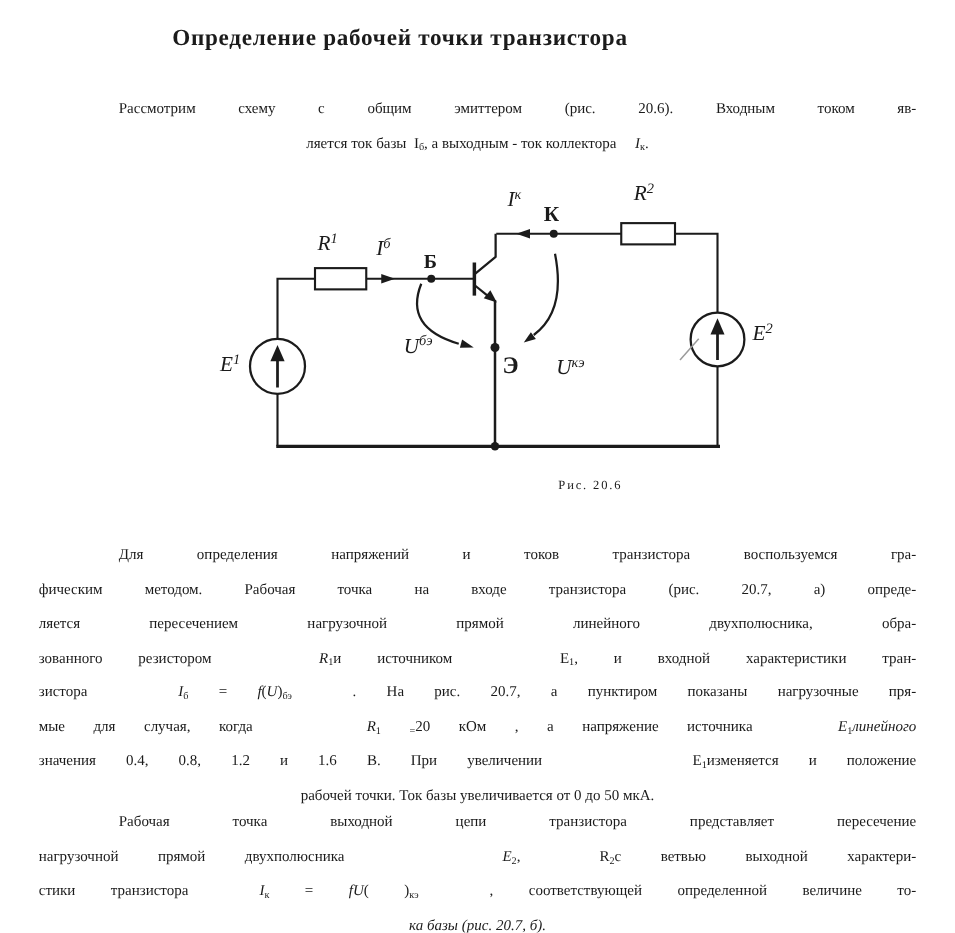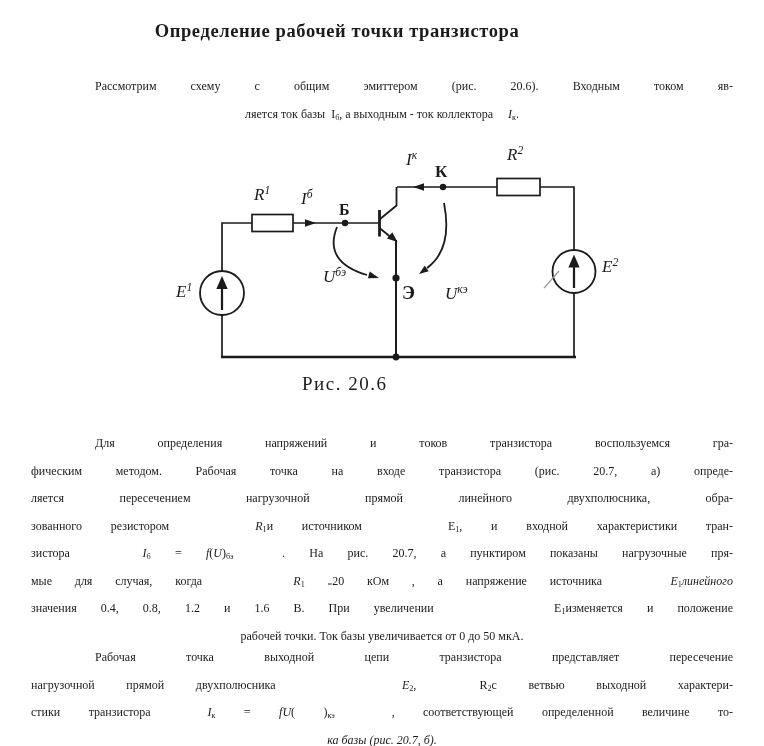--- a/index.html
+++ b/index.html
@@ -2,34 +2,34 @@
 <html><head>
 <meta charset="utf-8">
 <style>
   html,body{margin:0;padding:0;}
   body{
     width:764px;height:746px;position:relative;background:#ffffff;
     font-family:"Liberation Serif","DejaVu Serif",serif;color:#1b1b1b;
     overflow:hidden;
   }
   .title{
-    position:absolute;left:17px;top:21px;width:640px;text-align:center;
+    position:absolute;left:0;top:21px;width:640px;text-align:center;
     font-weight:bold;font-size:18.5px;letter-spacing:.6px;white-space:nowrap;
   }
   .para{position:absolute;left:31px;width:702px;font-size:12px;}
   .ln{height:27.5px;line-height:27.5px;overflow:hidden;text-align:center;}
   .just{text-align:justify;text-align-last:justify;}
   .ind{text-indent:64px;}
   .i{font-style:italic;}
   .sub{font-size:.68em;vertical-align:-0.28em;line-height:0;}
   .sup{font-size:.68em;vertical-align:0.5em;line-height:0;}
   .flabel{position:absolute;font-size:17px;font-style:italic;line-height:1;white-space:nowrap;}
   .fnode{position:absolute;font-weight:bold;font-style:normal;line-height:1;white-space:nowrap;}
-  .caption{position:absolute;left:302px;top:373px;width:196px;text-align:left;
-    font-size:19px;letter-spacing:1.5px;}
+  .caption{position:absolute;left:302px;top:383px;width:196px;text-align:right;
+    font-size:10px;letter-spacing:1.5px;}
   svg{position:absolute;left:0;top:0;}
 </style>
 </head>
 <body>
 
 <div class="title">Определение рабочей точки транзистора</div>
 
 <div class="para" style="top:73px;">
   <div class="ln just ind">Рассмотрим схему с общим эмиттером (рис. 20.6). Входным током яв-</div>
   <div class="ln">ляется ток базы&nbsp; I<span class="sub">б</span>, а выходным - ток коллектора&nbsp;&nbsp;&nbsp;&nbsp; <span class="i">I</span><span class="sub">к</span>.</div>

